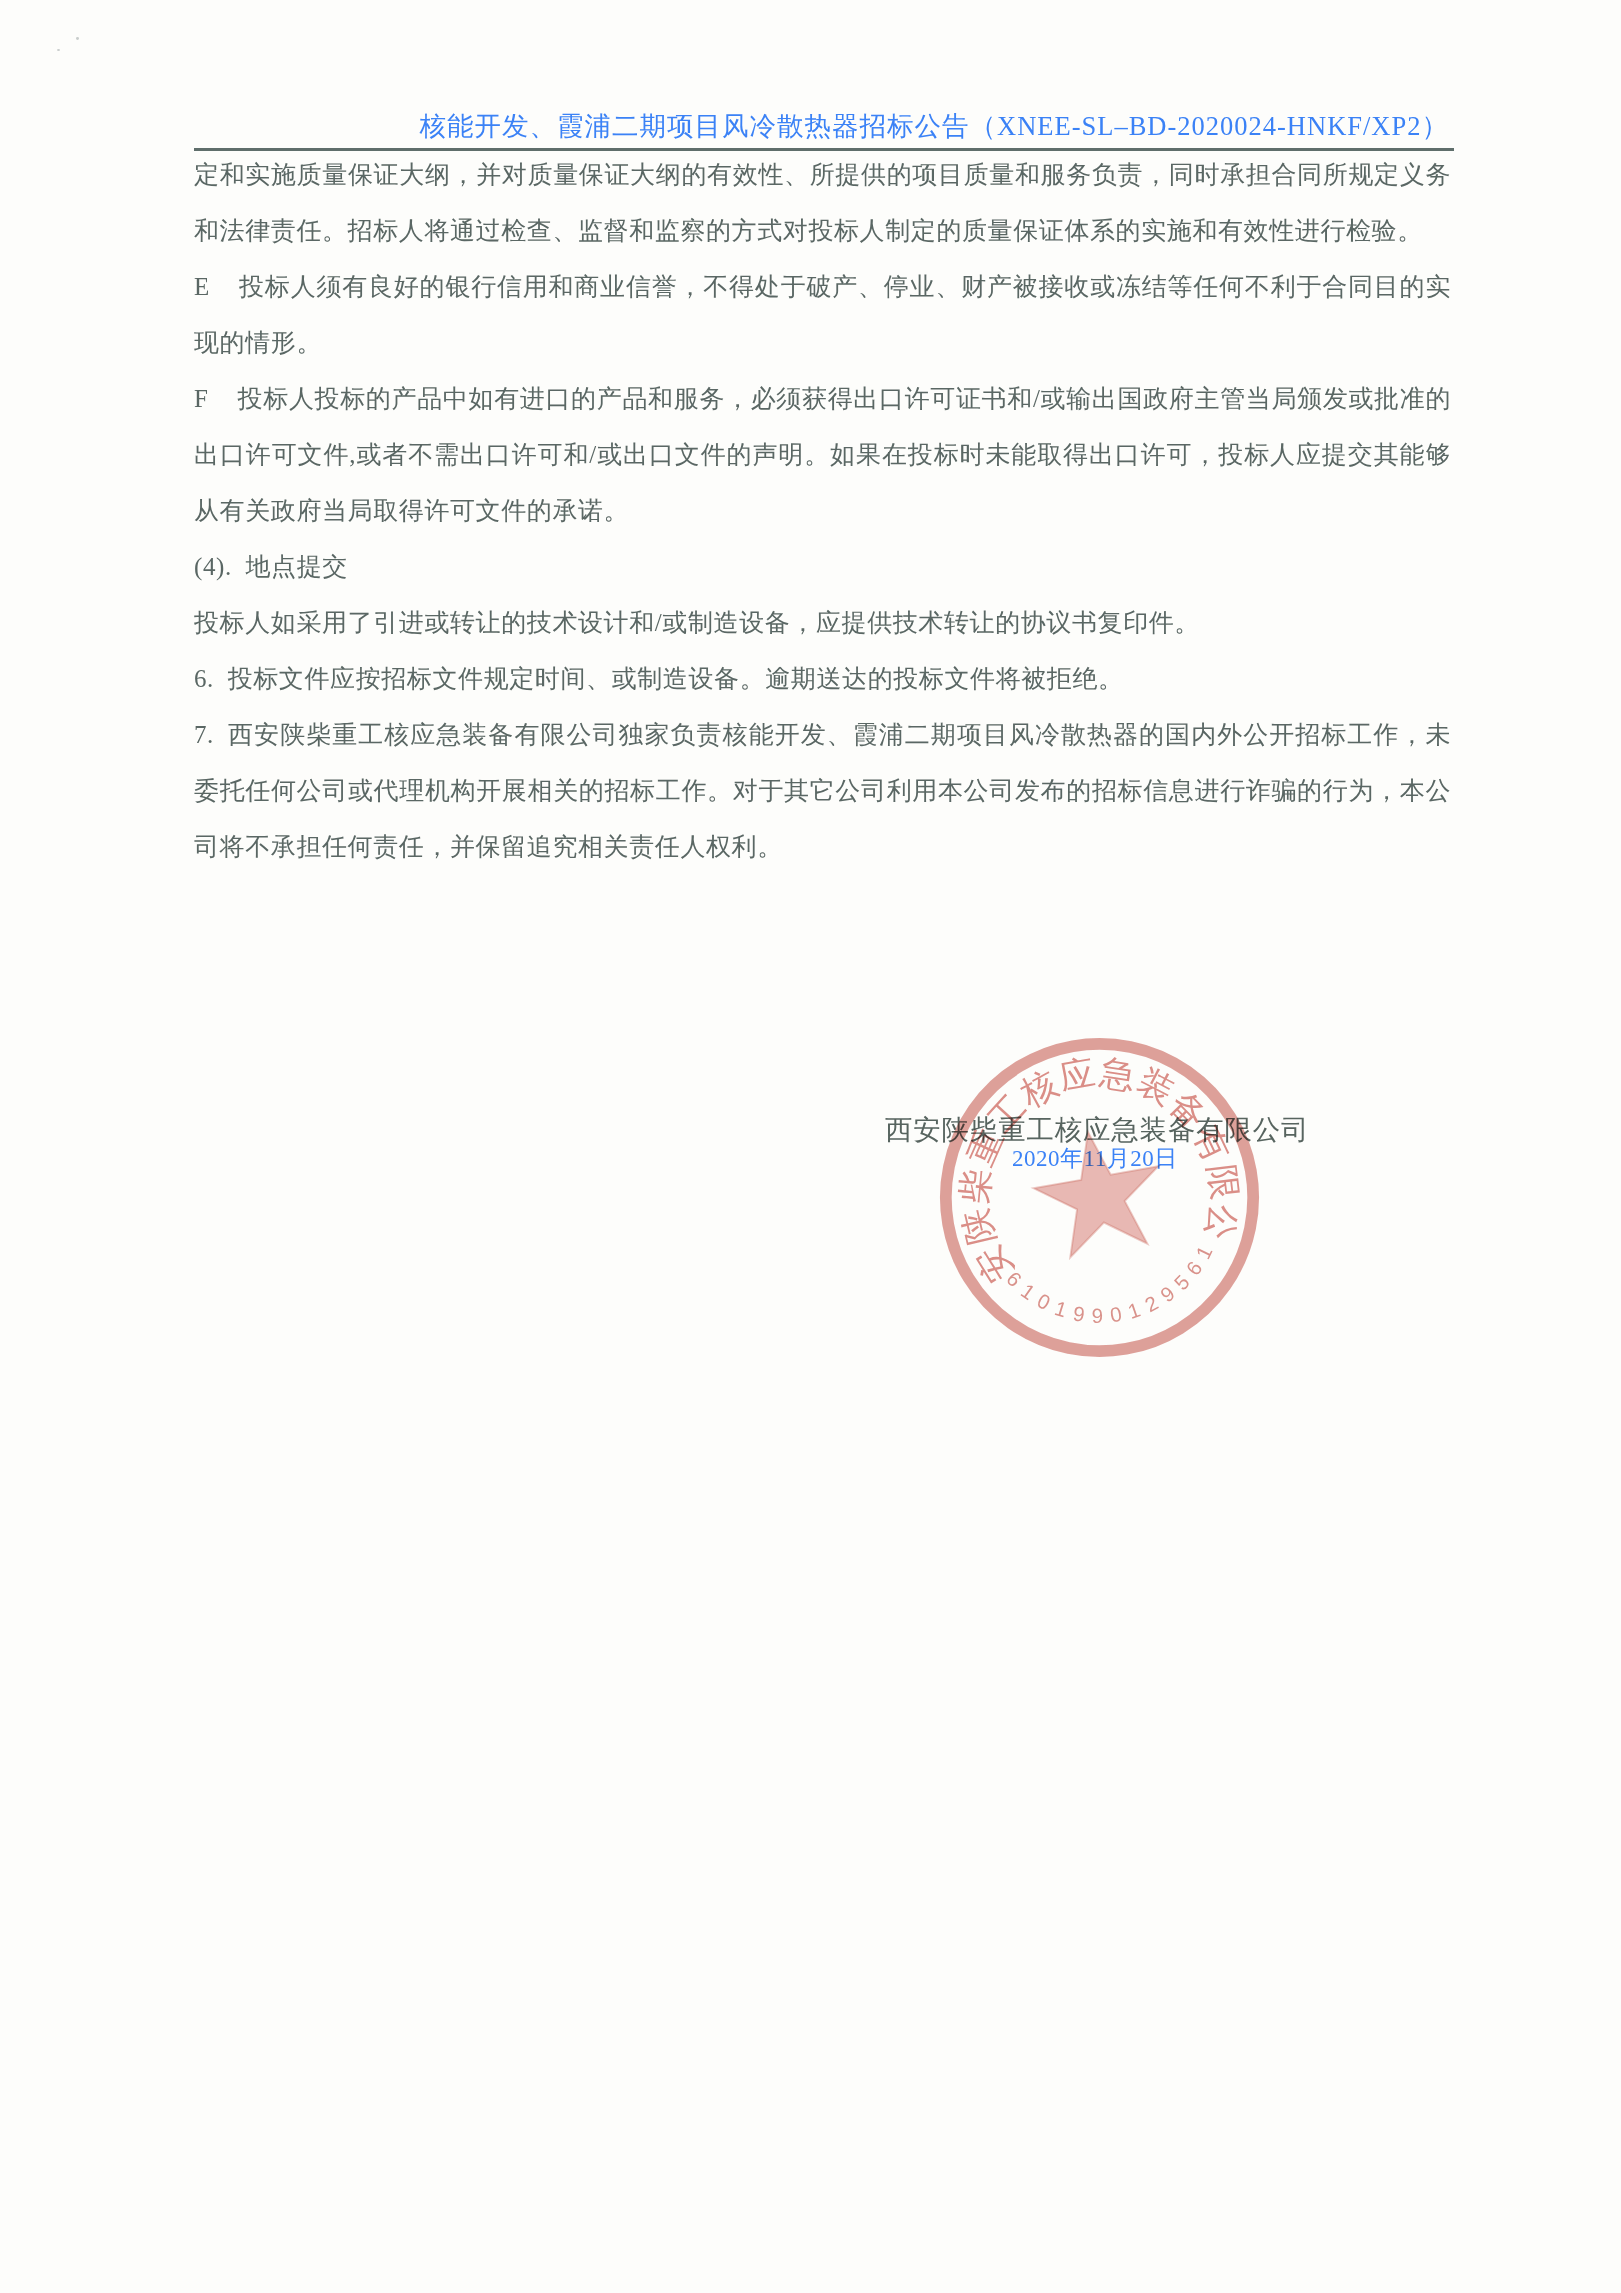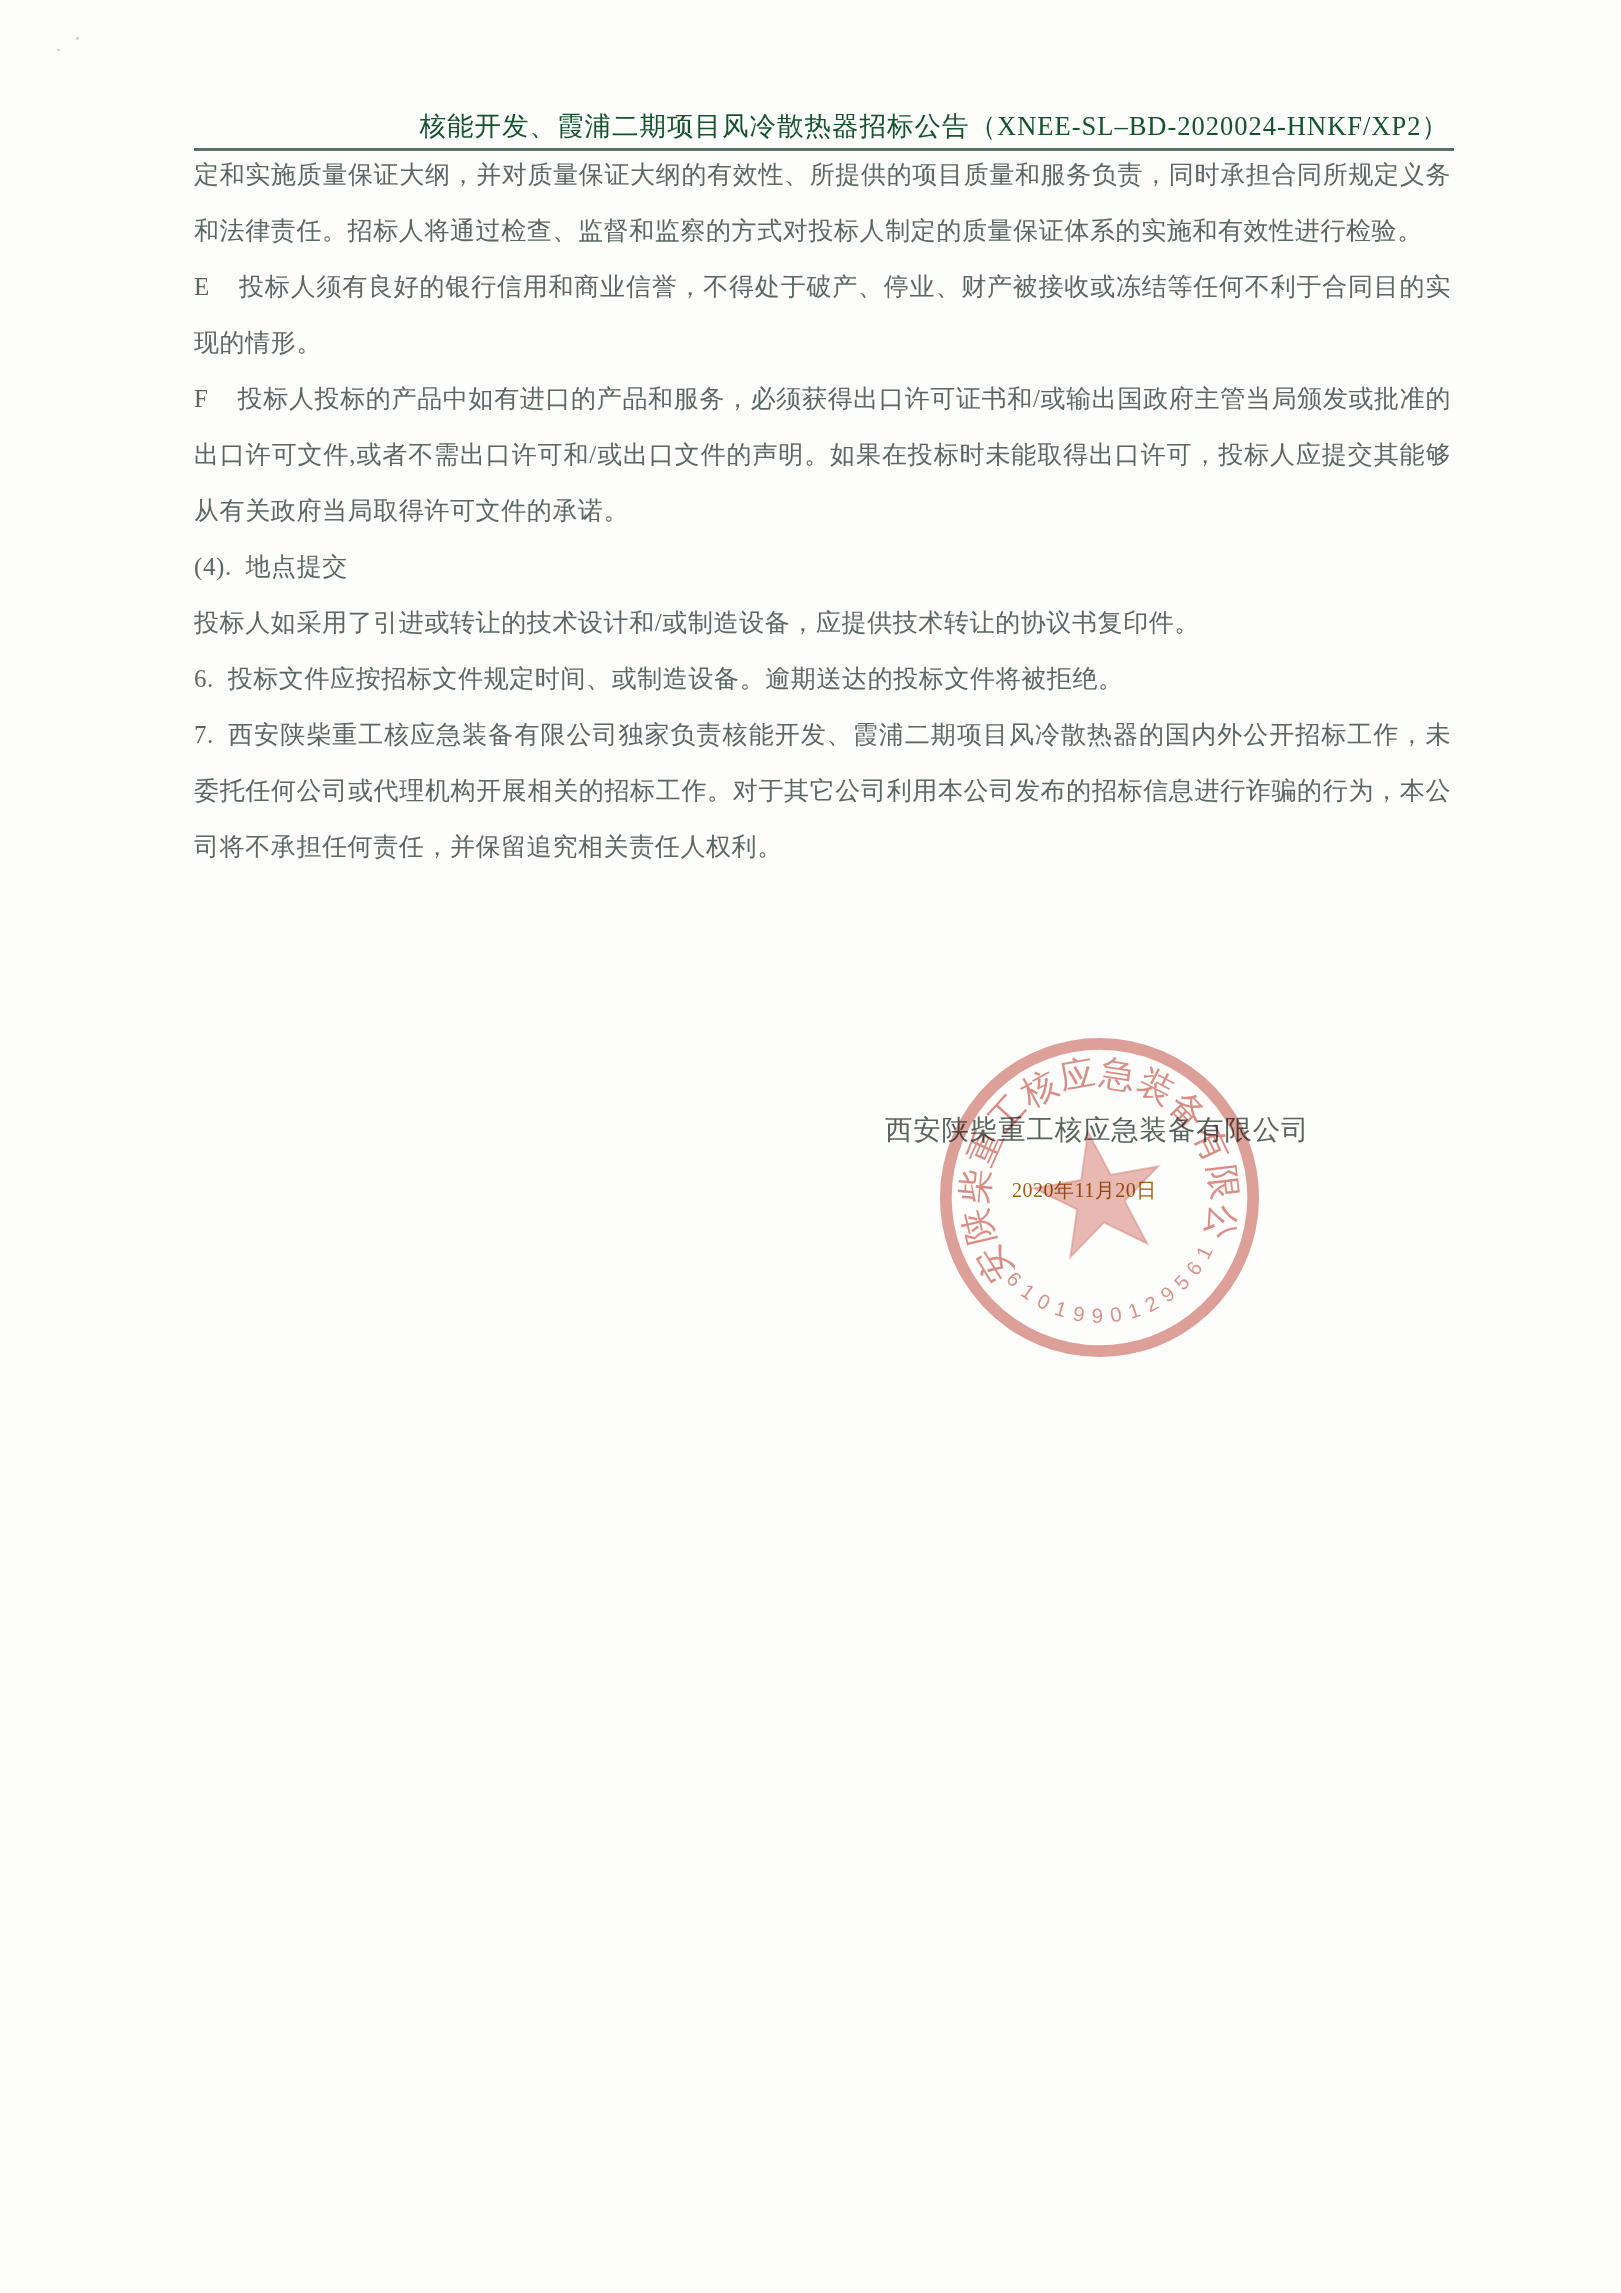--- a/index.html
+++ b/index.html
@@ -10,21 +10,21 @@
     background:#fdfdfb;
     overflow:hidden;
     font-family:"Liberation Serif","DejaVu Serif",serif;
     color:#5a6764;
   }
   
   .doc-header{
     position:absolute;left:194px;top:110px;width:1255px;
     text-align:right;
     font-size:26.5px;line-height:33px;letter-spacing:1px;
-    color:#14532d;
+    color:#3b82f6;
     white-space:nowrap;
   }
   .header-rule{
     position:absolute;left:194px;top:148px;width:1260px;height:2.9px;
     background:#5f6e6b;
   }
   
   .doc-body{
     position:absolute;left:194px;top:147px;width:1257px;
     font-size:25px;line-height:56px;letter-spacing:0.6px;
@@ -35,23 +35,23 @@
   .marker{display:inline-block;margin-right:29px;}
   .marker.tight{margin-right:13.7px;}
   .marker:empty{display:none;margin:0;}
   
   .sig-company{
     position:absolute;left:885px;top:1116px;
     font-size:27.4px;letter-spacing:0.9px;line-height:29px;
     color:#57645f;white-space:nowrap;
   }
   .sig-date{
-    position:absolute;left:1012px;top:1176px;
-    font-size:20px;letter-spacing:0.5px;line-height:29px;
-    color:#a16207;white-space:nowrap;
+    position:absolute;left:1012px;top:1144px;
+    font-size:23px;letter-spacing:0.5px;line-height:29px;
+    color:#3b82f6;white-space:nowrap;
   }
   
   .seal{
     position:absolute;left:938px;top:1036px;width:323px;height:323px;
     mix-blend-mode:multiply;
     opacity:0.88;
     filter:blur(0.4px);
   }
   .seal text{font-family:"Liberation Sans","DejaVu Sans",sans-serif;}
   

